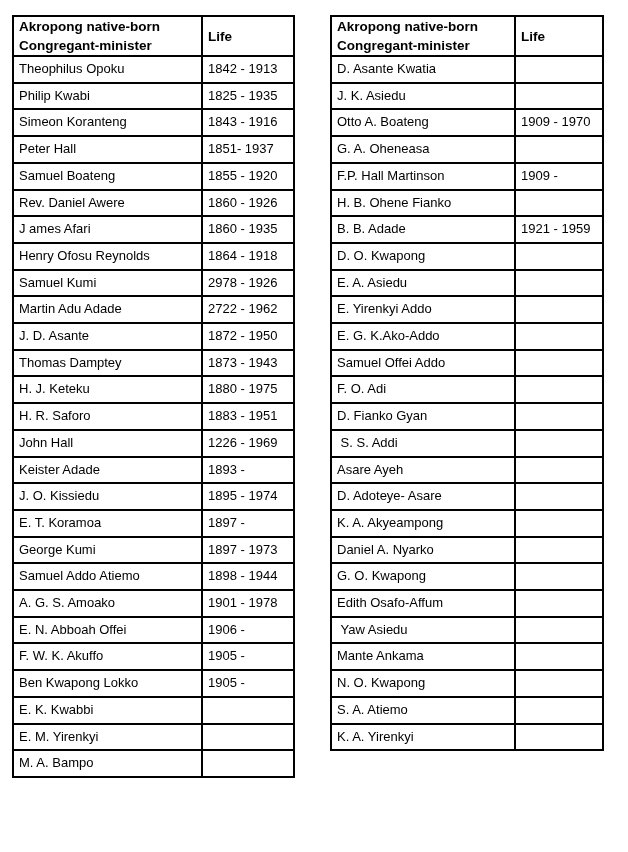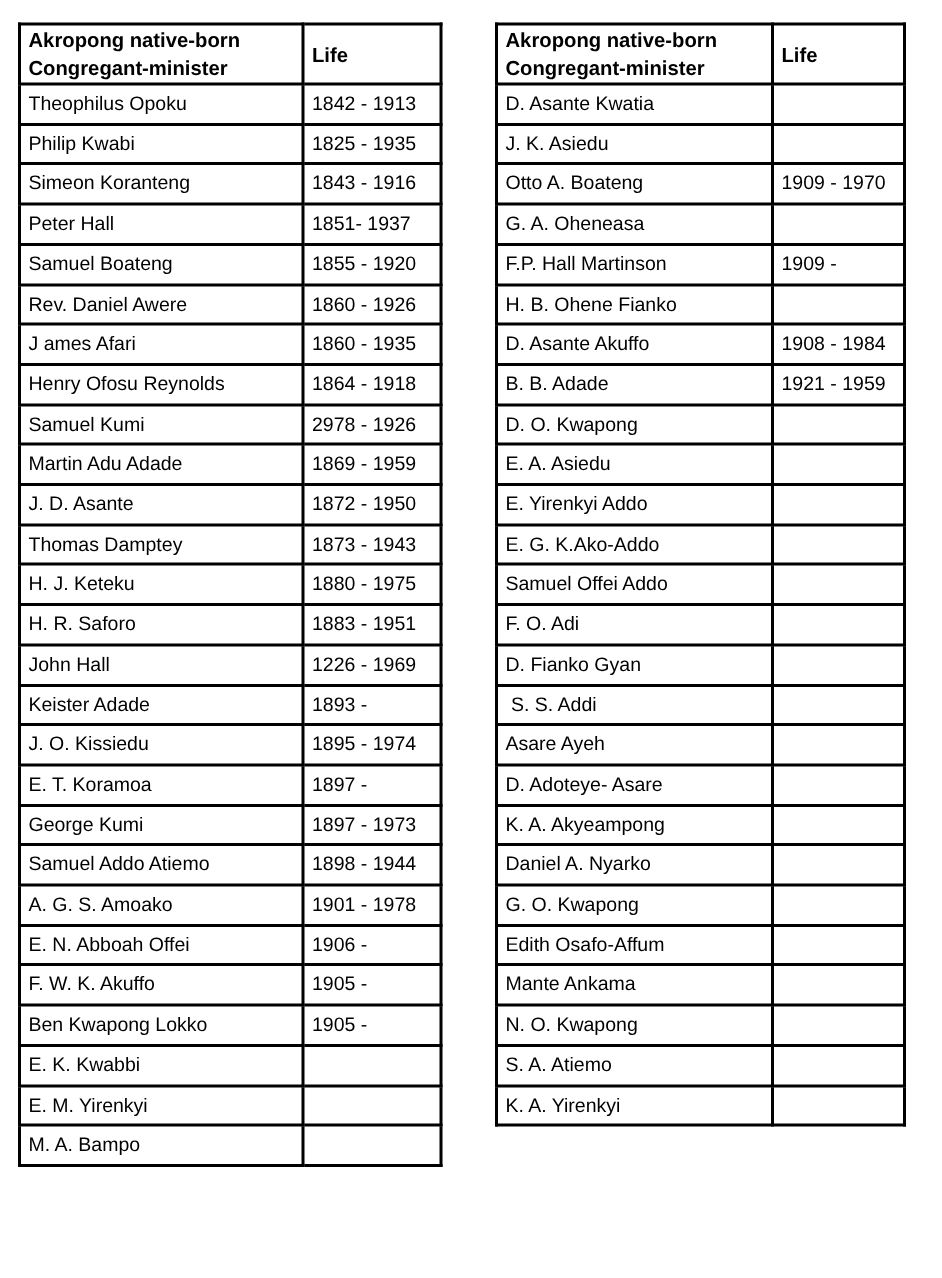--- a/index.html
+++ b/index.html
@@ -92,21 +92,21 @@
         <tr>
           <td>Henry Ofosu Reynolds</td>
           <td>1864 - 1918</td>
         </tr>
         <tr>
           <td>Samuel Kumi</td>
           <td>2978 - 1926</td>
         </tr>
         <tr>
           <td>Martin Adu Adade</td>
-          <td>1869 - 1959</td>
+          <td>2722 - 1962</td>
         </tr>
         <tr>
           <td>J. D. Asante</td>
           <td>1872 - 1950</td>
         </tr>
         <tr>
           <td>Thomas Damptey</td>
           <td>1873 - 1943</td>
         </tr>
         <tr>
@@ -205,24 +205,20 @@
         </tr>
         <tr>
           <td>F.P. Hall Martinson</td>
           <td>1909 -</td>
         </tr>
         <tr>
           <td>H. B. Ohene Fianko</td>
           <td></td>
         </tr>
         <tr>
-          <td>D. Asante Akuffo</td>
-          <td>1908 - 1984</td>
-        </tr>
-        <tr>
           <td>B. B. Adade</td>
           <td>1921 - 1959</td>
         </tr>
         <tr>
           <td>D. O. Kwapong</td>
           <td></td>
         </tr>
         <tr>
           <td>E. A. Asiedu</td>
           <td></td>
@@ -269,20 +265,24 @@
         </tr>
         <tr>
           <td>G. O. Kwapong</td>
           <td></td>
         </tr>
         <tr>
           <td>Edith Osafo-Affum</td>
           <td></td>
         </tr>
         <tr>
+          <td>&nbsp;Yaw Asiedu</td>
+          <td></td>
+        </tr>
+        <tr>
           <td>Mante Ankama</td>
           <td></td>
         </tr>
         <tr>
           <td>N. O. Kwapong</td>
           <td></td>
         </tr>
         <tr>
           <td>S. A. Atiemo</td>
           <td></td>

